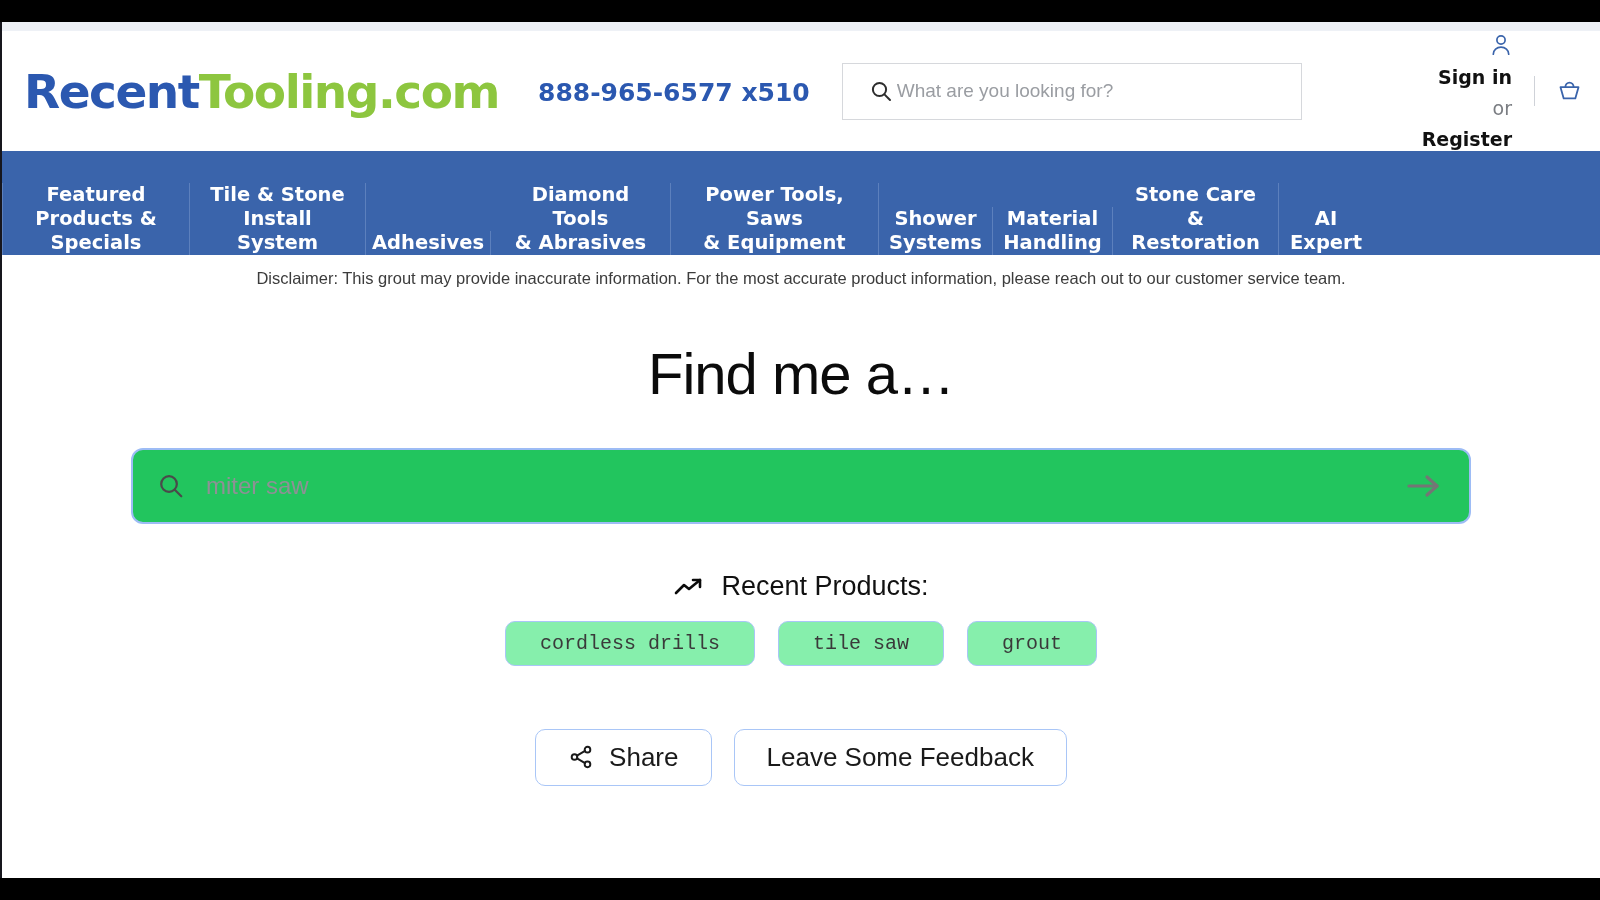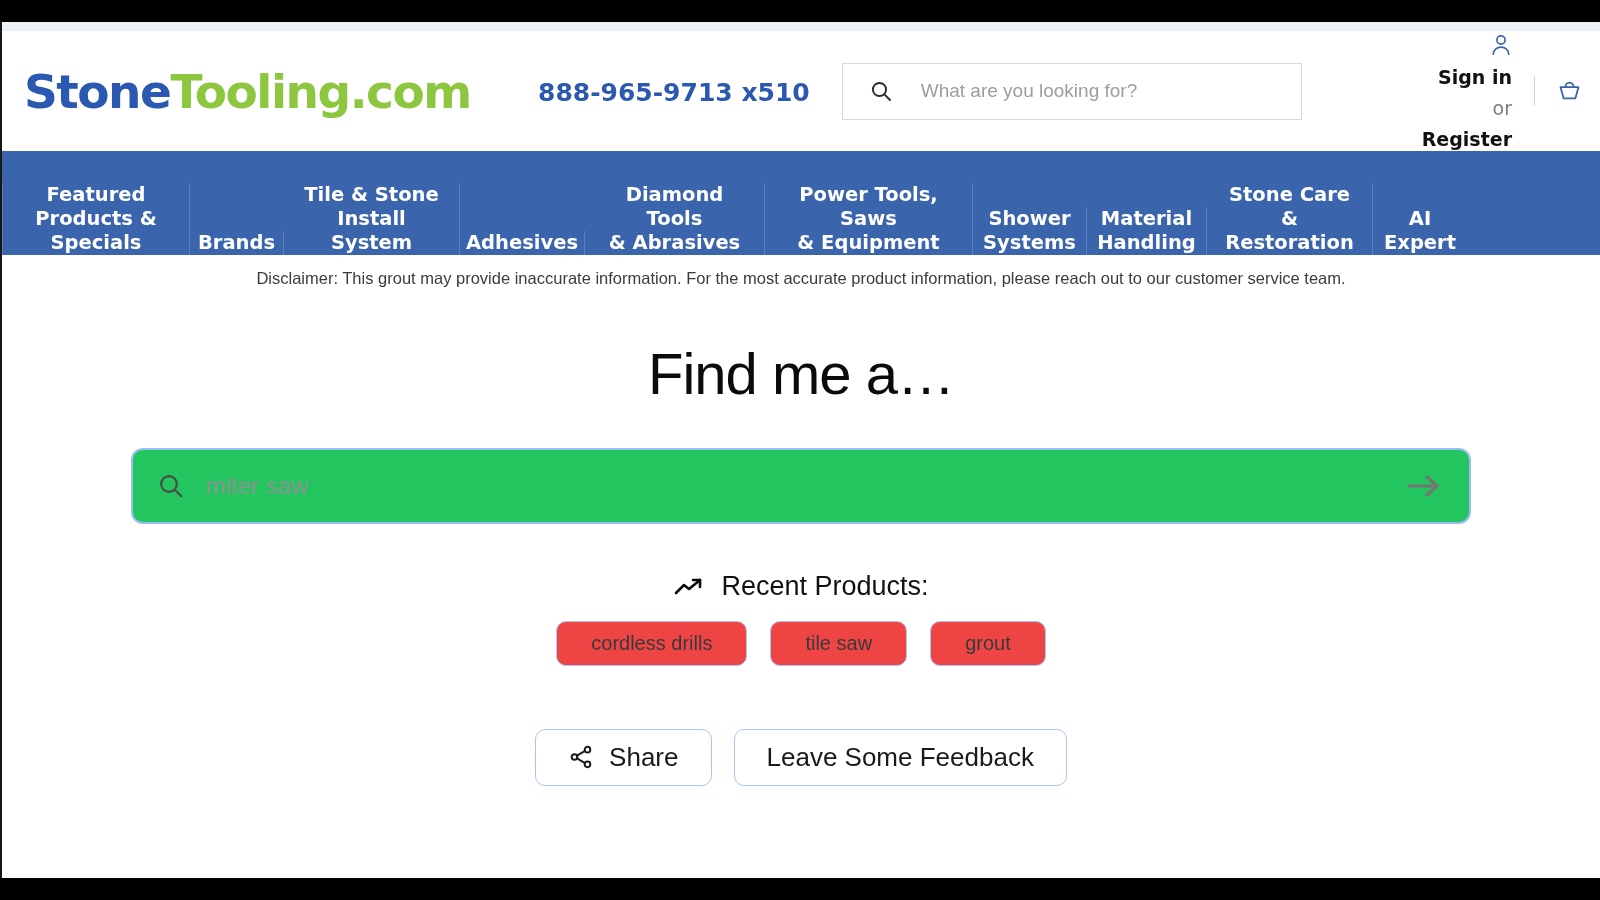--- a/index.html
+++ b/index.html
@@ -111,21 +111,21 @@
     justify-content: center;
     margin-left: 10px;
   }
   #header-search input {
     border: 0;
     outline: 0;
     flex: 1;
     font-family: "Liberation Sans", sans-serif;
     font-size: 19px;
     color: #333;
-    margin-left: 24px;
+    margin-left: 0;
     background: transparent;
   }
   #header-search input::placeholder { color: #9a9da2; }
 
   
   #account-area {
     flex: 1;
     display: flex;
     align-items: center;
     justify-content: flex-end;
@@ -272,23 +272,23 @@
   #recent-chips {
     margin-top: 19px;
     display: flex;
     align-items: center;
     justify-content: center;
     gap: 23px;
   }
   .chip {
     border: 1.5px solid #a9c6f7;
     border-radius: 10px;
-    background: #ef4444;
+    background: #86efac;
     padding: 10px 34px;
-    font-family: Liberation Sans, sans-serif;
+    font-family: Liberation Mono, monospace;
     font-size: 20px;
     color: #3a3a3a;
     cursor: pointer;
   }
 
   
   #action-buttons {
     margin-top: 63px;
     display: flex;
     align-items: center;
@@ -316,25 +316,25 @@
 </head>
 <body>
 
 <div id="browser-frame">
 
   <div class="top-strip"></div>
 
   <div id="site-header">
 
     <a id="logo" href="#" style="text-decoration:none">
-      <div class="logo-main"><span class="logo-stone">Stone</span><span class="logo-tooling">Tooling.com</span></div>
+      <div class="logo-main"><span class="logo-stone">Recent</span><span class="logo-tooling">Tooling.com</span></div>
     </a>
 
     <div id="phone-block">
-      <a class="phone-number" href="#" style="text-decoration:none;display:block">888-965-9713 x510</a>
+      <a class="phone-number" href="#" style="text-decoration:none;display:block">888-965-6577 x510</a>
     </div>
 
     <div id="header-search">
       <span class="hs-icon">
         <svg width="24" height="24" viewBox="0 0 24 24" fill="none" stroke="#2d2d2d" stroke-width="2">
           <circle cx="10.5" cy="10.5" r="6.6"></circle>
           <line x1="15.4" y1="15.4" x2="21" y2="21" stroke-linecap="round"></line>
         </svg>
       </span>
       <input type="text" placeholder="What are you looking for?" style="">
@@ -362,21 +362,20 @@
         </span>
 
       </div>
     </div>
   </div>
 
   <nav id="main-nav">
     <div class="nav-item" style="width:188px">Featured
 Products &amp;
 Specials</div>
-    <div class="nav-item" style="width:94px">Brands</div>
     <div class="nav-item" style="width:176px">Tile &amp; Stone
 Install System</div>
     <div class="nav-item" style="width:125px">Adhesives</div>
     <div class="nav-item" style="width:180px">Diamond Tools
 &amp; Abrasives</div>
     <div class="nav-item" style="width:208px">Power Tools, Saws
 &amp; Equipment</div>
     <div class="nav-item" style="width:114px">Shower
 Systems</div>
     <div class="nav-item" style="width:120px">Material

